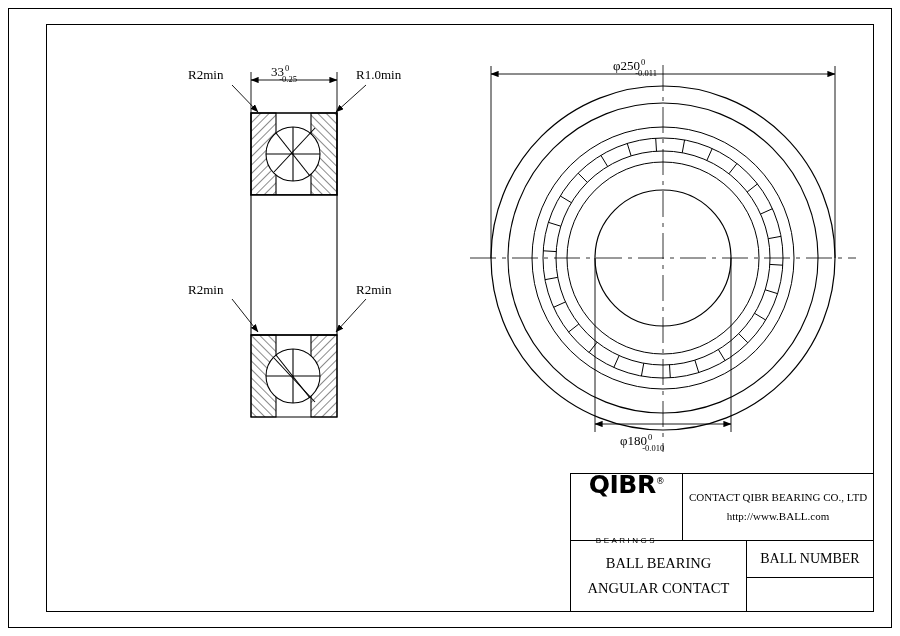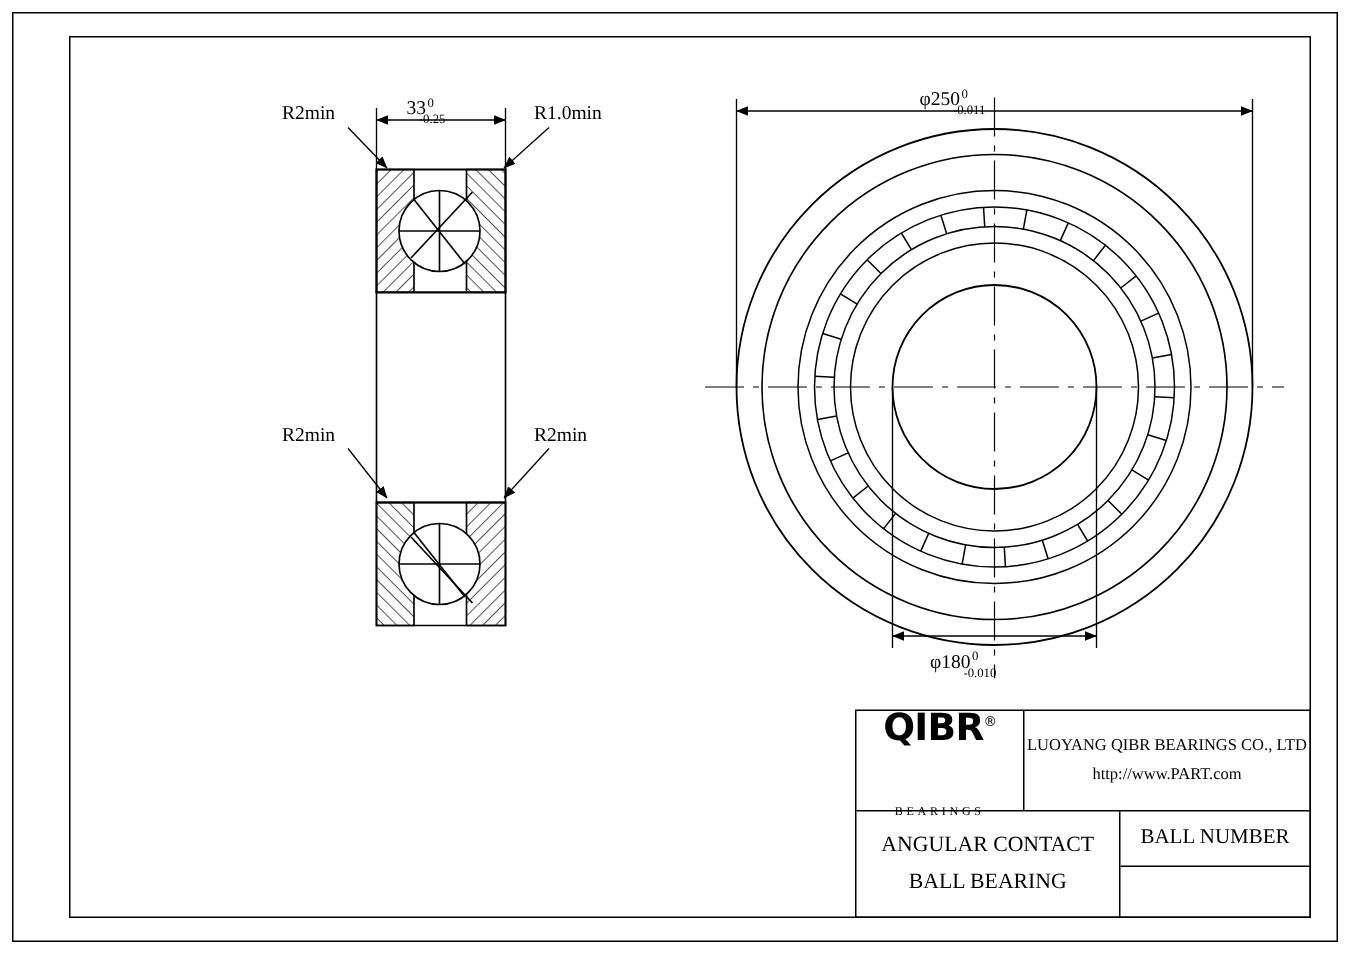--- a/index.html
+++ b/index.html
@@ -89,21 +89,21 @@
     letter-spacing: -0.5px;
     line-height: 1;
     position: relative;
   }
   .logo-reg {
     font-size: 9px;
     vertical-align: super;
     font-weight: normal;
   }
   .logo-sub {
-    font-family: Liberation Serif, serif;
+    font-family: Liberation Sans, sans-serif;
     font-size: 8px;
     letter-spacing: 2.5px;
     margin-top: 3px;
   }
   .tb-company {
     flex: 1;
     display: flex;
     flex-direction: column;
     align-items: center;
     justify-content: center;
@@ -314,28 +314,28 @@
     </text>
   </svg>
 
   <div id="titleblock">
     <div class="tb-top">
       <div class="tb-logo">
         <div class="logo-main"><span>QIBR</span><span class="logo-reg">®</span></div>
         <div class="logo-sub">BEARINGS</div>
       </div>
       <div class="tb-company">
-        <div>LUOYANG QIBR BEARINGS CO., LTD</div>
-        <div>http://www.PART.com</div>
+        <div>CONTACT QIBR BEARING CO., LTD</div>
+        <div>http://www.BALL.com</div>
       </div>
     </div>
     <div class="tb-bottom">
       <div class="tb-type">
+        <div>BALL BEARING</div>
         <div>ANGULAR CONTACT</div>
-        <div>BALL BEARING</div>
       </div>
       <div class="tb-part">
         <div class="tb-part-label">BALL NUMBER</div>
       </div>
     </div>
   </div>
 
 </div>
 
 </body></html>

